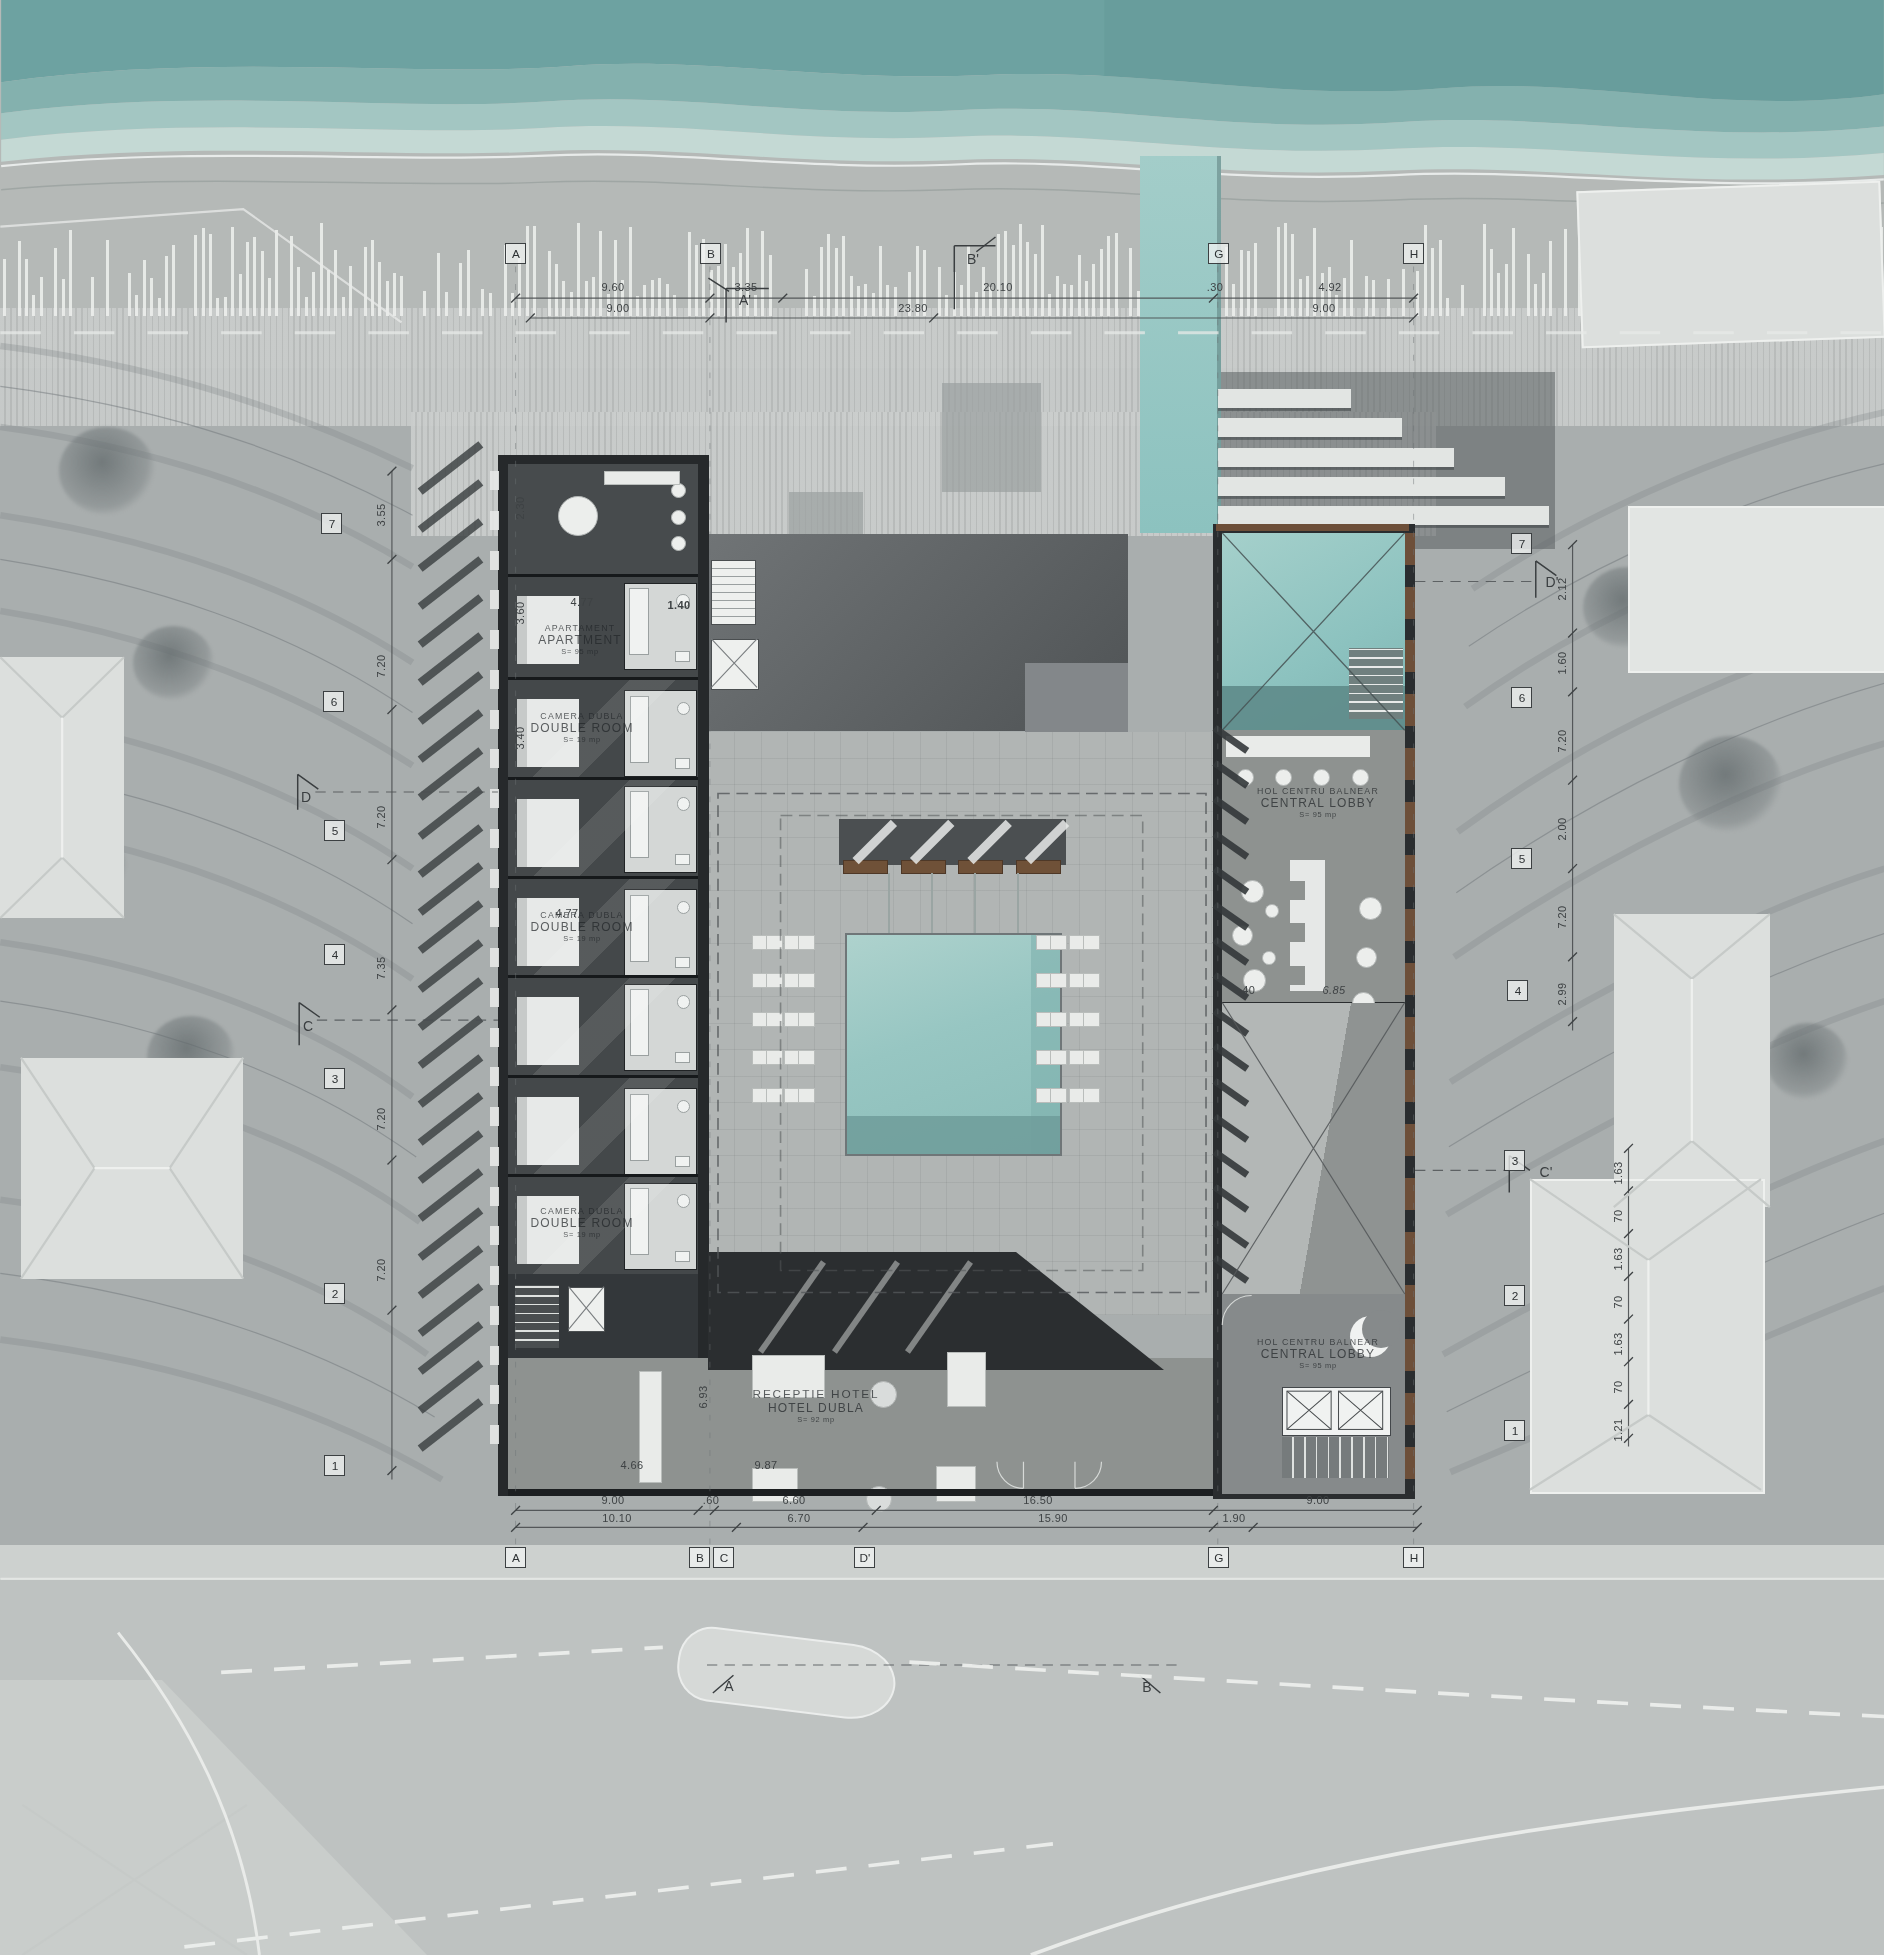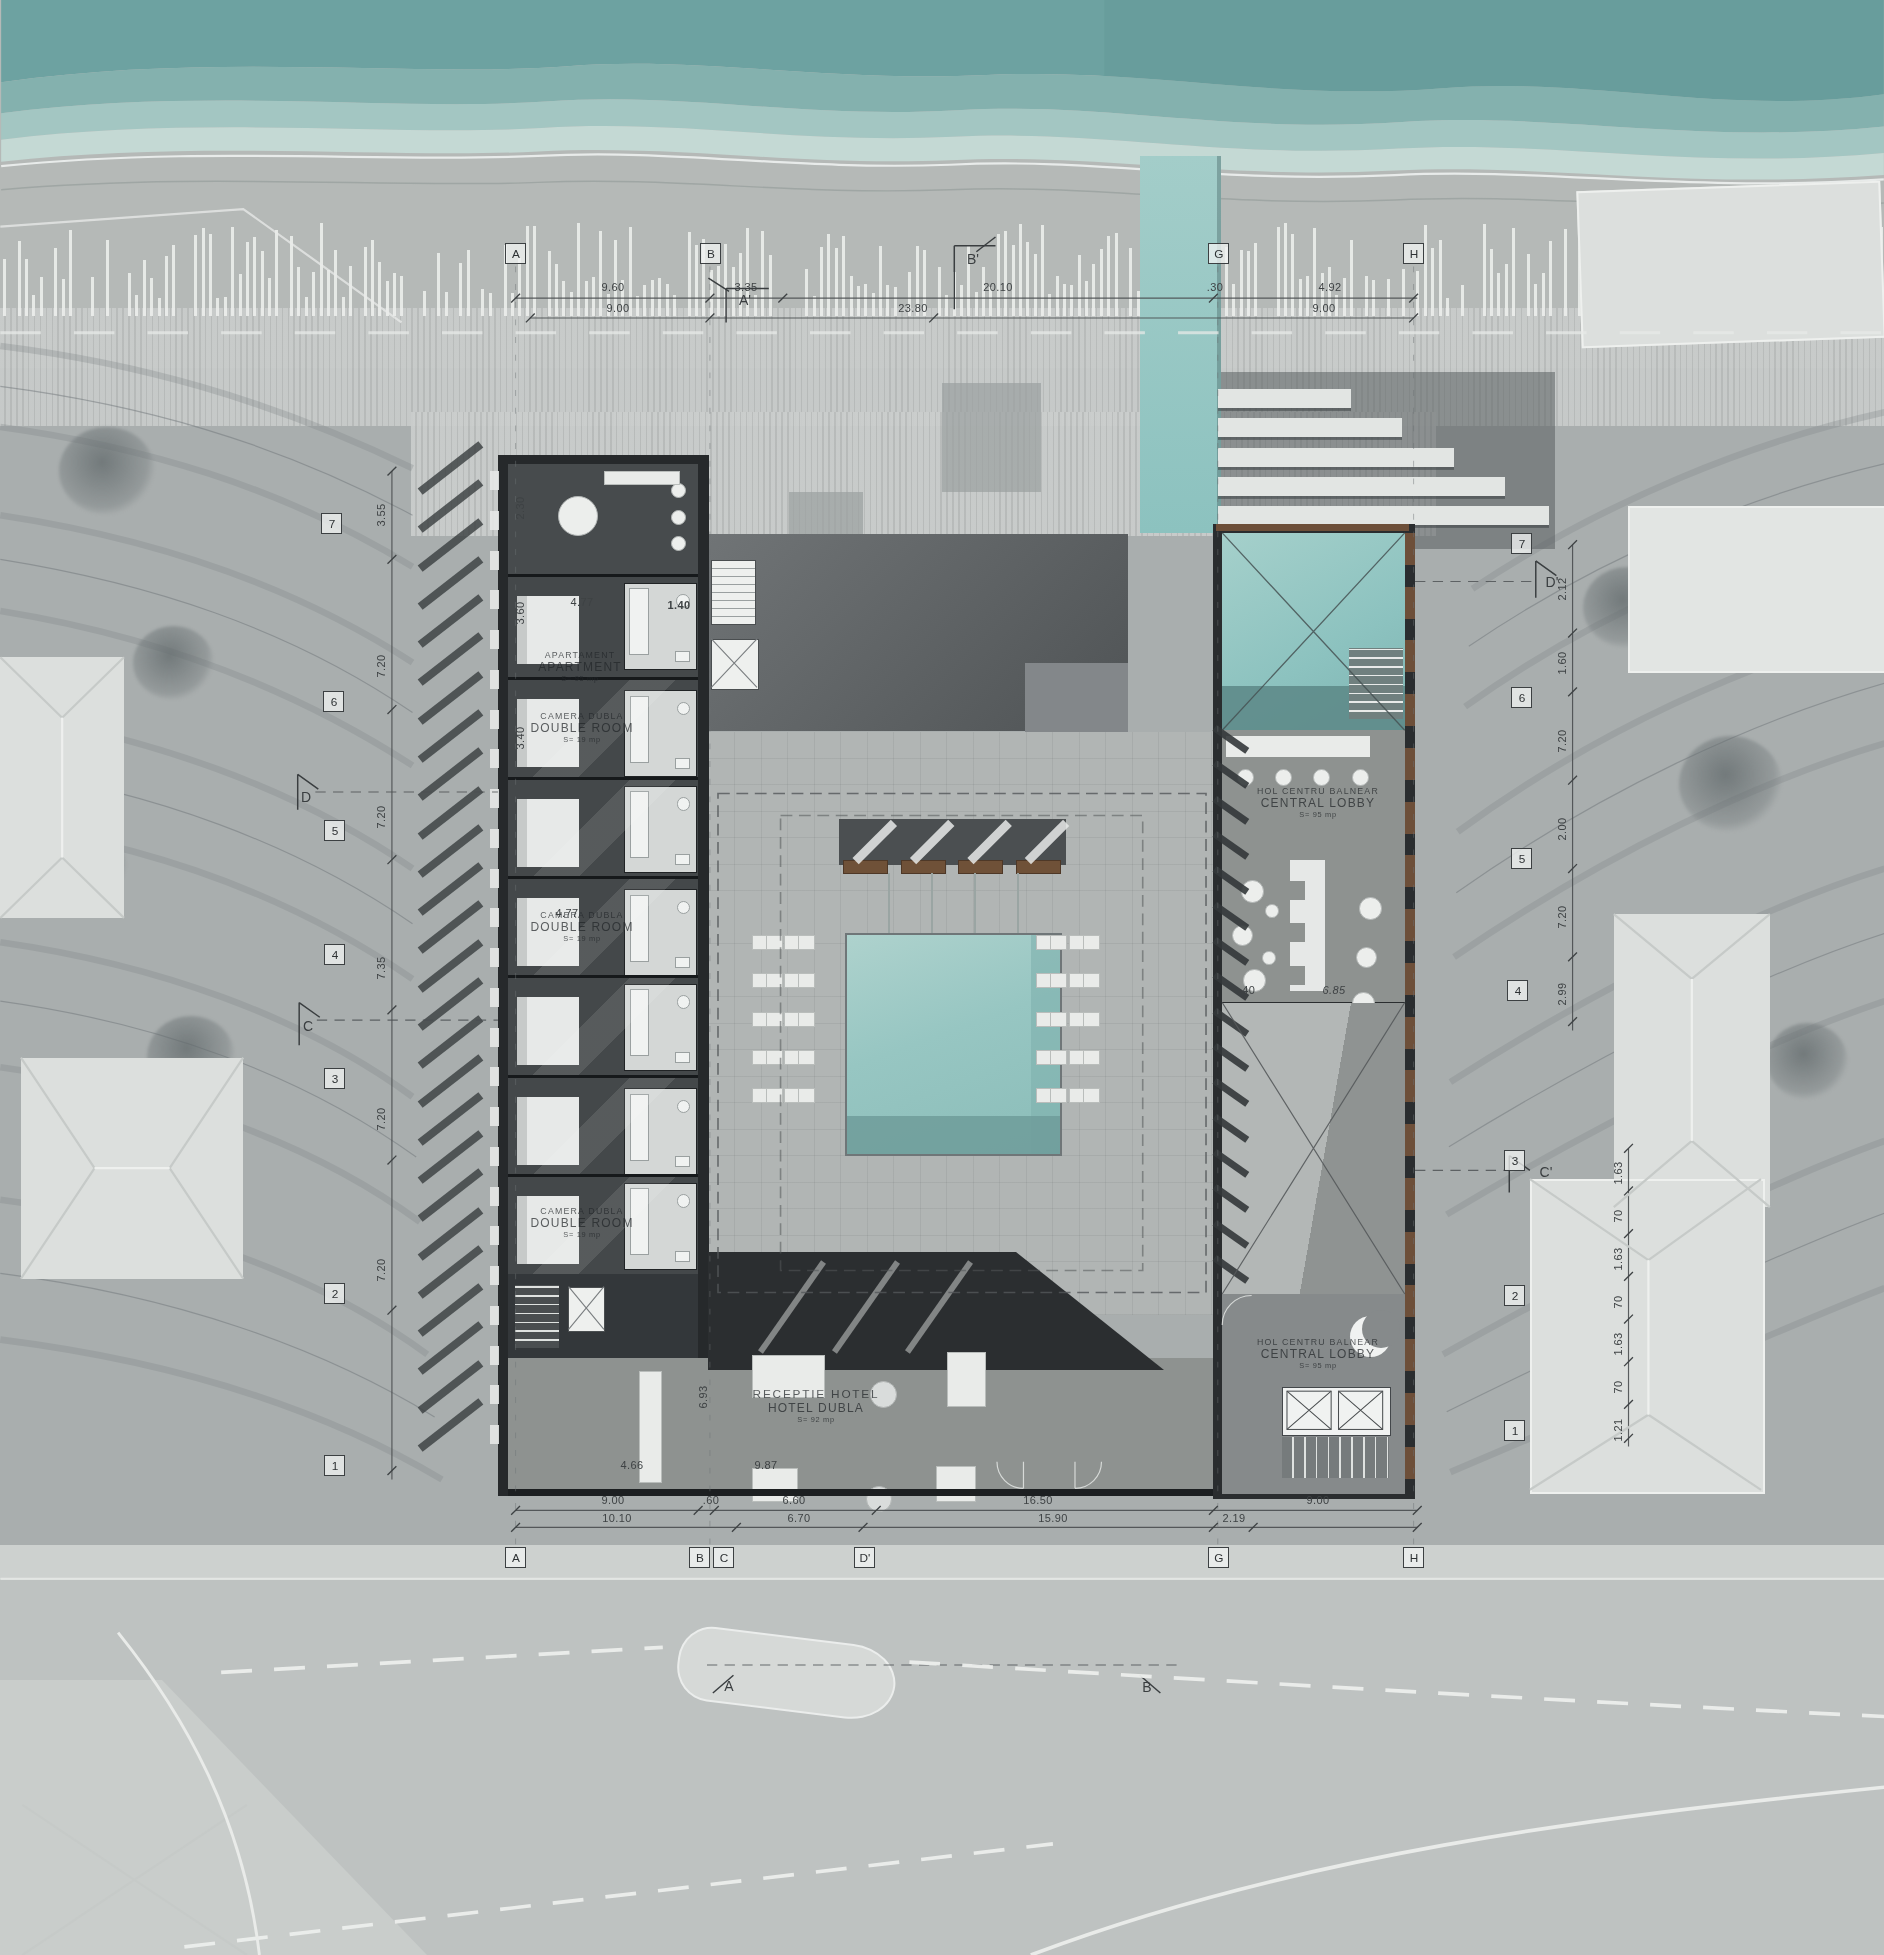--- a/index.html
+++ b/index.html
@@ -895,21 +895,21 @@
   <div class="dim" style="left:913px;top:308px;">23.80</div>
   <div class="dim" style="left:1324px;top:308px;">9.00</div>
   <div class="dim" style="left:613px;top:1500px;">9.00</div>
   <div class="dim" style="left:711px;top:1500px;">.60</div>
   <div class="dim" style="left:794px;top:1500px;">6.60</div>
   <div class="dim" style="left:1038px;top:1500px;">16.50</div>
   <div class="dim" style="left:1318px;top:1500px;">9.00</div>
   <div class="dim" style="left:617px;top:1518px;">10.10</div>
   <div class="dim" style="left:799px;top:1518px;">6.70</div>
   <div class="dim" style="left:1053px;top:1518px;">15.90</div>
-  <div class="dim" style="left:1234px;top:1518px;">2.19</div>
+  <div class="dim" style="left:1234px;top:1518px;">1.90</div>
   <div class="dim vdim" style="left:381px;top:515px;">3.55</div>
   <div class="dim vdim" style="left:381px;top:666px;">7.20</div>
   <div class="dim vdim" style="left:381px;top:817px;">7.20</div>
   <div class="dim vdim" style="left:381px;top:968px;">7.35</div>
   <div class="dim vdim" style="left:381px;top:1119px;">7.20</div>
   <div class="dim vdim" style="left:381px;top:1270px;">7.20</div>
   <div class="dim vdim" style="left:1562px;top:589px;">2.12</div>
   <div class="dim vdim" style="left:1562px;top:663px;">1.60</div>
   <div class="dim vdim" style="left:1562px;top:741px;">7.20</div>
   <div class="dim vdim" style="left:1562px;top:829px;">2.00</div>
@@ -927,21 +927,21 @@
   <div class="dim" style="left:582px;top:602px;">4.77</div>
   <div class="dim" style="left:567px;top:913px;">4.77</div>
   <div class="dim vdim" style="left:520px;top:738px;">3.40</div>
   <div class="dim" style="left:679px;top:605px;font-weight:bold;">1.40</div>
   <div class="dim vdim" style="left:703px;top:1397px;">6.93</div>
   <div class="dim" style="left:632px;top:1465px;">4.66</div>
   <div class="dim" style="left:766px;top:1465px;">9.87</div>
   <div class="dim" style="left:1334px;top:990px;font-style:italic;">6.85</div>
   <div class="dim" style="left:1247px;top:990px;">.40</div>
 
-  <div class="roomlbl small" style="left:580px;top:666px;">
+  <div class="roomlbl small" style="left:580px;top:639px;">
     <div class="l1">APARTAMENT</div>
     <div class="l2">APARTMENT</div>
     <div class="l3">S= 95 mp</div>
   </div>
   <div class="roomlbl small" style="left:582px;top:727px;">
     <div class="l1">CAMERA DUBLA</div>
     <div class="l2">DOUBLE ROOM</div>
     <div class="l3">S= 19 mp</div>
   </div>
   <div class="roomlbl small" style="left:582px;top:926px;">

